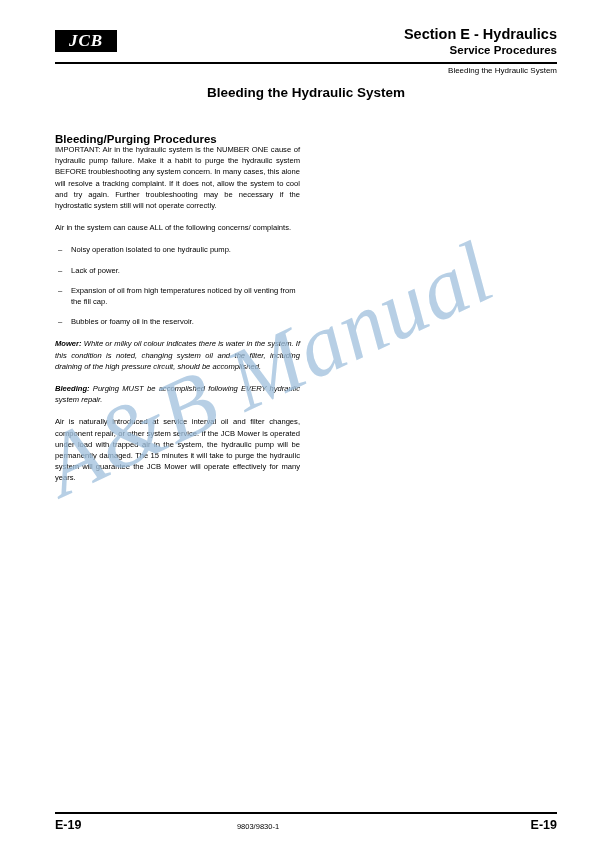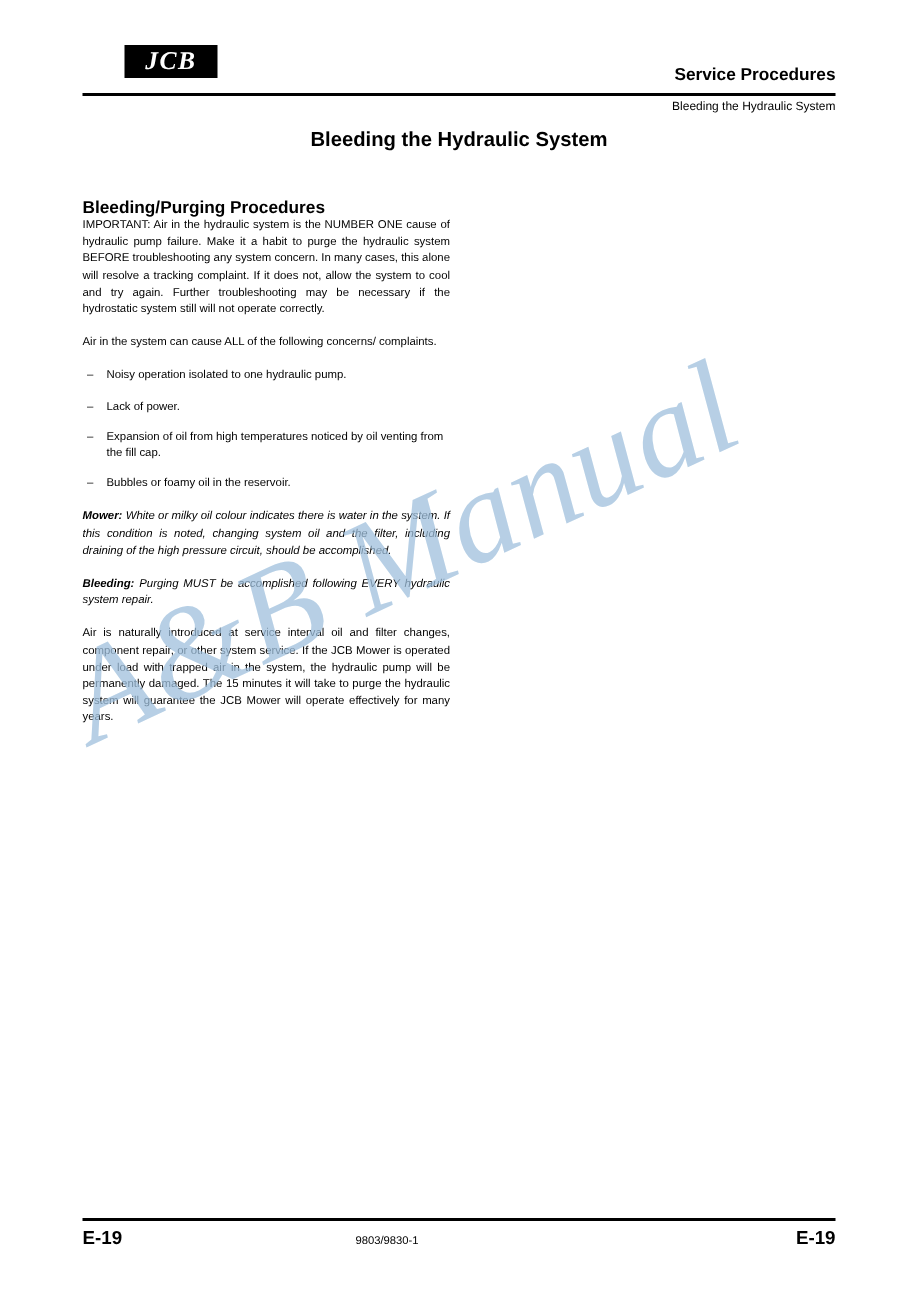--- a/index.html
+++ b/index.html
@@ -39,21 +39,20 @@
     height: 22px;
     background: #000000;
     color: #ffffff;
     font-family: "Liberation Serif", serif;
     font-style: italic;
     font-weight: bold;
     font-size: 17px;
     letter-spacing: 1px;
     text-align: center;
     line-height: 22px;
-    margin-left: 28px;
   }
   .hdr-title {
     position: absolute;
     right: 0px;
     top: 0px;
     font-size: 14.5px;
     font-weight: bold;
     text-align: right;
     white-space: nowrap;
   }
@@ -195,20 +194,21 @@
     text-align: right;
   }
 </style>
 </head>
 <body>
 
 <div class="page">
 
   <div class="header">
     <div class="logo">JCB</div>
+    <div class="hdr-title">Section E - Hydraulics</div>
     <div class="hdr-sub">Service Procedures</div>
     <div class="hdr-rule"></div>
     <div class="hdr-runhead">Bleeding the Hydraulic System</div>
   </div>
 
   <div class="doc-title">Bleeding the Hydraulic System</div>
   <div class="section-head">Bleeding/Purging Procedures</div>
 
   <div class="col">
     <p>IMPORTANT: Air in the hydraulic system is the NUMBER ONE cause of hydraulic pump failure. Make it a habit to purge the hydraulic system BEFORE troubleshooting any system concern. In many cases, this alone will resolve a tracking complaint. If it does not, allow the system to cool and try again. Further troubleshooting may be necessary if the hydrostatic system still will not operate correctly.</p>

